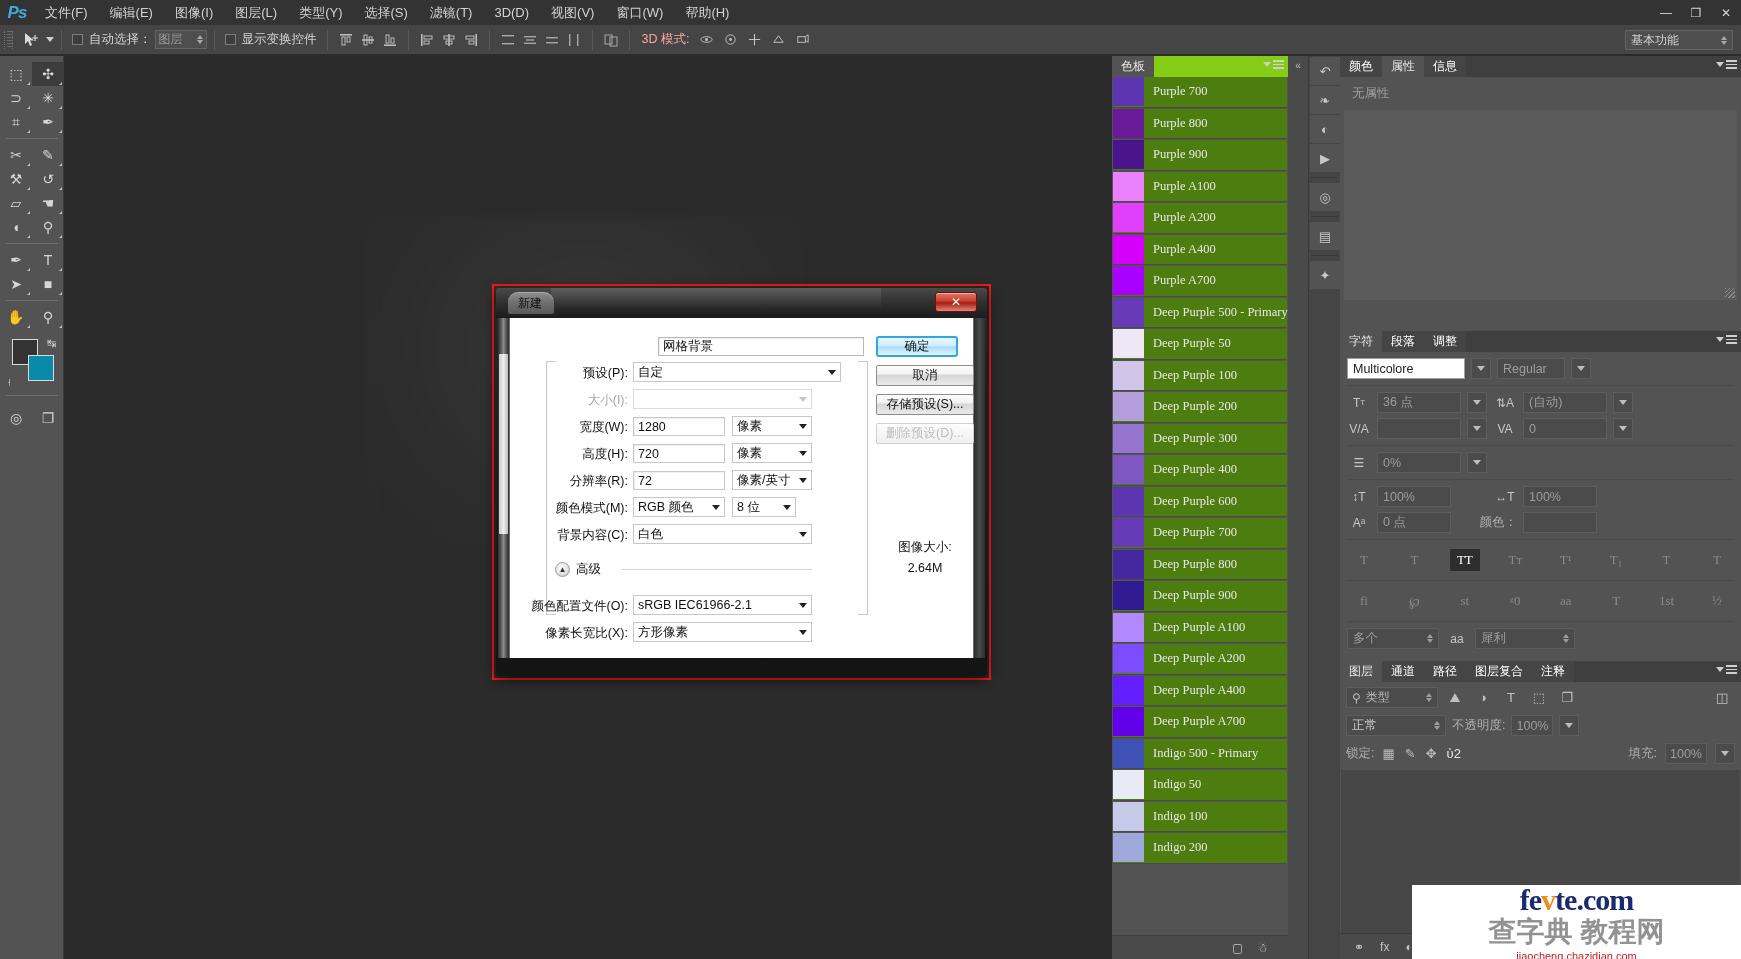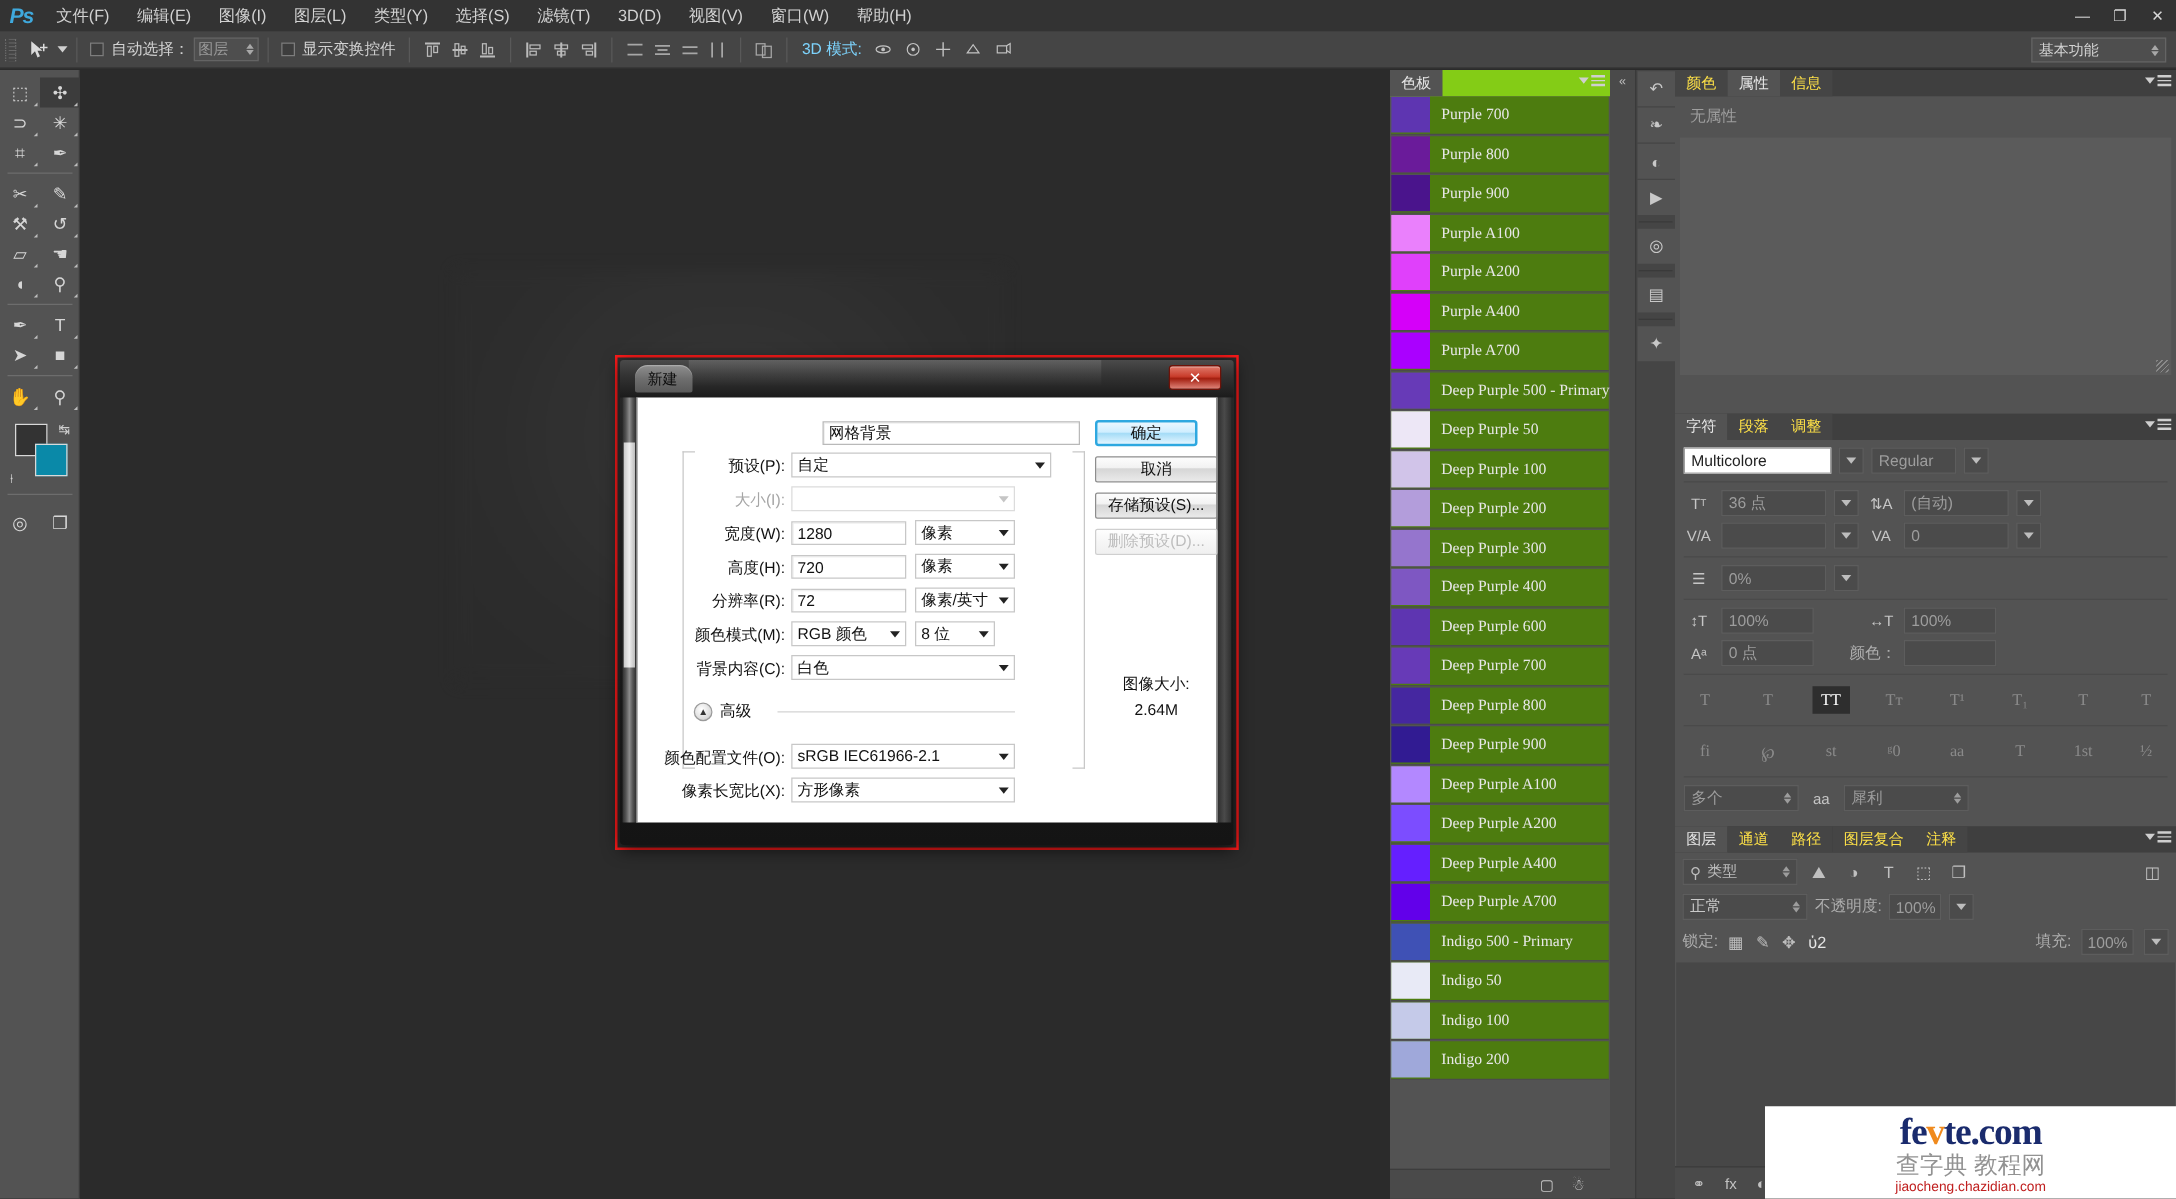--- a/index.html
+++ b/index.html
@@ -59,21 +59,21 @@
     width: 52px; height: 19px; background: #4e4e4e; border: 1px solid #646464;
     color: #9a9a9a; font-size: 12px; display:flex; align-items:center;
     padding: 0 3px; justify-content: space-between;
   }
   .spin { display:flex;flex-direction:column;gap:1px; }
   .spin i { width:0;height:0;border-left:3px solid transparent;border-right:3px solid transparent; }
   .spin .u { border-bottom:4px solid #a8a8a8; }
   .spin .d { border-top:4px solid #a8a8a8; }
   .align-btn { width:22px;height:22px;display:flex;align-items:center;justify-content:center; }
   .align-btn svg { opacity:.82; }
-  .opt-label { color:#7dd3fc; font-size:12.5px; padding:0 5px; }
+  .opt-label { color:#fca5a5; font-size:12.5px; padding:0 5px; }
   .mode-ico { width:24px;height:22px;display:flex;align-items:center;justify-content:center; }
   .workspace-btn {
     position:absolute; right:8px; top:5px; width:108px; height:20px;
     background:#4e4e4e; border:1px solid #646464; color:#d2d2d2; font-size:12px;
     display:flex; align-items:center; justify-content:space-between; padding:0 5px;
   }
 
   
   .toolbar {
     position:absolute; left:0; top:56px; width:64px; height:903px;
@@ -210,21 +210,21 @@
   
   .dock-swatches {
     position:absolute; left:1112px; top:56px; width:176px; height:903px;
     background:#535353;
   }
   .panel-tabs {
     height:21px; background:#84cc16; display:flex; align-items:flex-end; position:relative;
   }
   .ptab {
     height:21px; padding:0 9px; display:flex;align-items:center;
-    font-size:12px; color:#fde047; background:#454545;
+    font-size:12px; color:#ffffff; background:#454545;
   }
   .ptab.active { background:#535353; color:#e6e6e6; }
   .pmenu {
     position:absolute; right:4px; top:4px; display:flex; align-items:center; gap:2px;
   }
   .pmenu .tri { width:0;height:0;border-left:4px solid transparent;border-right:4px solid transparent;border-top:5px solid #cfcfcf; }
   .pmenu .bars { display:flex;flex-direction:column;gap:2px; }
   .pmenu .bars i { width:11px;height:1.5px;background:#cfcfcf;display:block; }
   .swatch-list { height:calc(903px - 21px - 24px); overflow:hidden; }
   .sw-row {
@@ -317,21 +317,21 @@
 
   
   .watermark {
     position:absolute; left:1412px; top:885px; width:329px; height:74px;
     background:#ffffff;
     display:flex; flex-direction:column; align-items:center; justify-content:center;
     overflow:hidden;
   }
   .wm-top { font-size:30px; font-weight:bold; color:#1a2b6d; letter-spacing:-1px; font-family:"Liberation Serif", serif; }
   .wm-top .o { color:#f08a1d; }
-  .wm-mid { font-size:19px; color:#6e6e6e; font-weight:normal; margin-top:-4px; opacity:.75; }
+  .wm-mid { font-size:28px; color:#6e6e6e; font-weight:bold; margin-top:-4px; opacity:.75; }
   .wm-bot { font-size:11px; color:#c02020; margin-top:-1px; }
 </style>
 </head>
 <body>
 
 <div id="app">
 
   <div class="titlebar">
     <div class="ps-logo">Ps</div>
     <div class="menubar" id="menubar">

